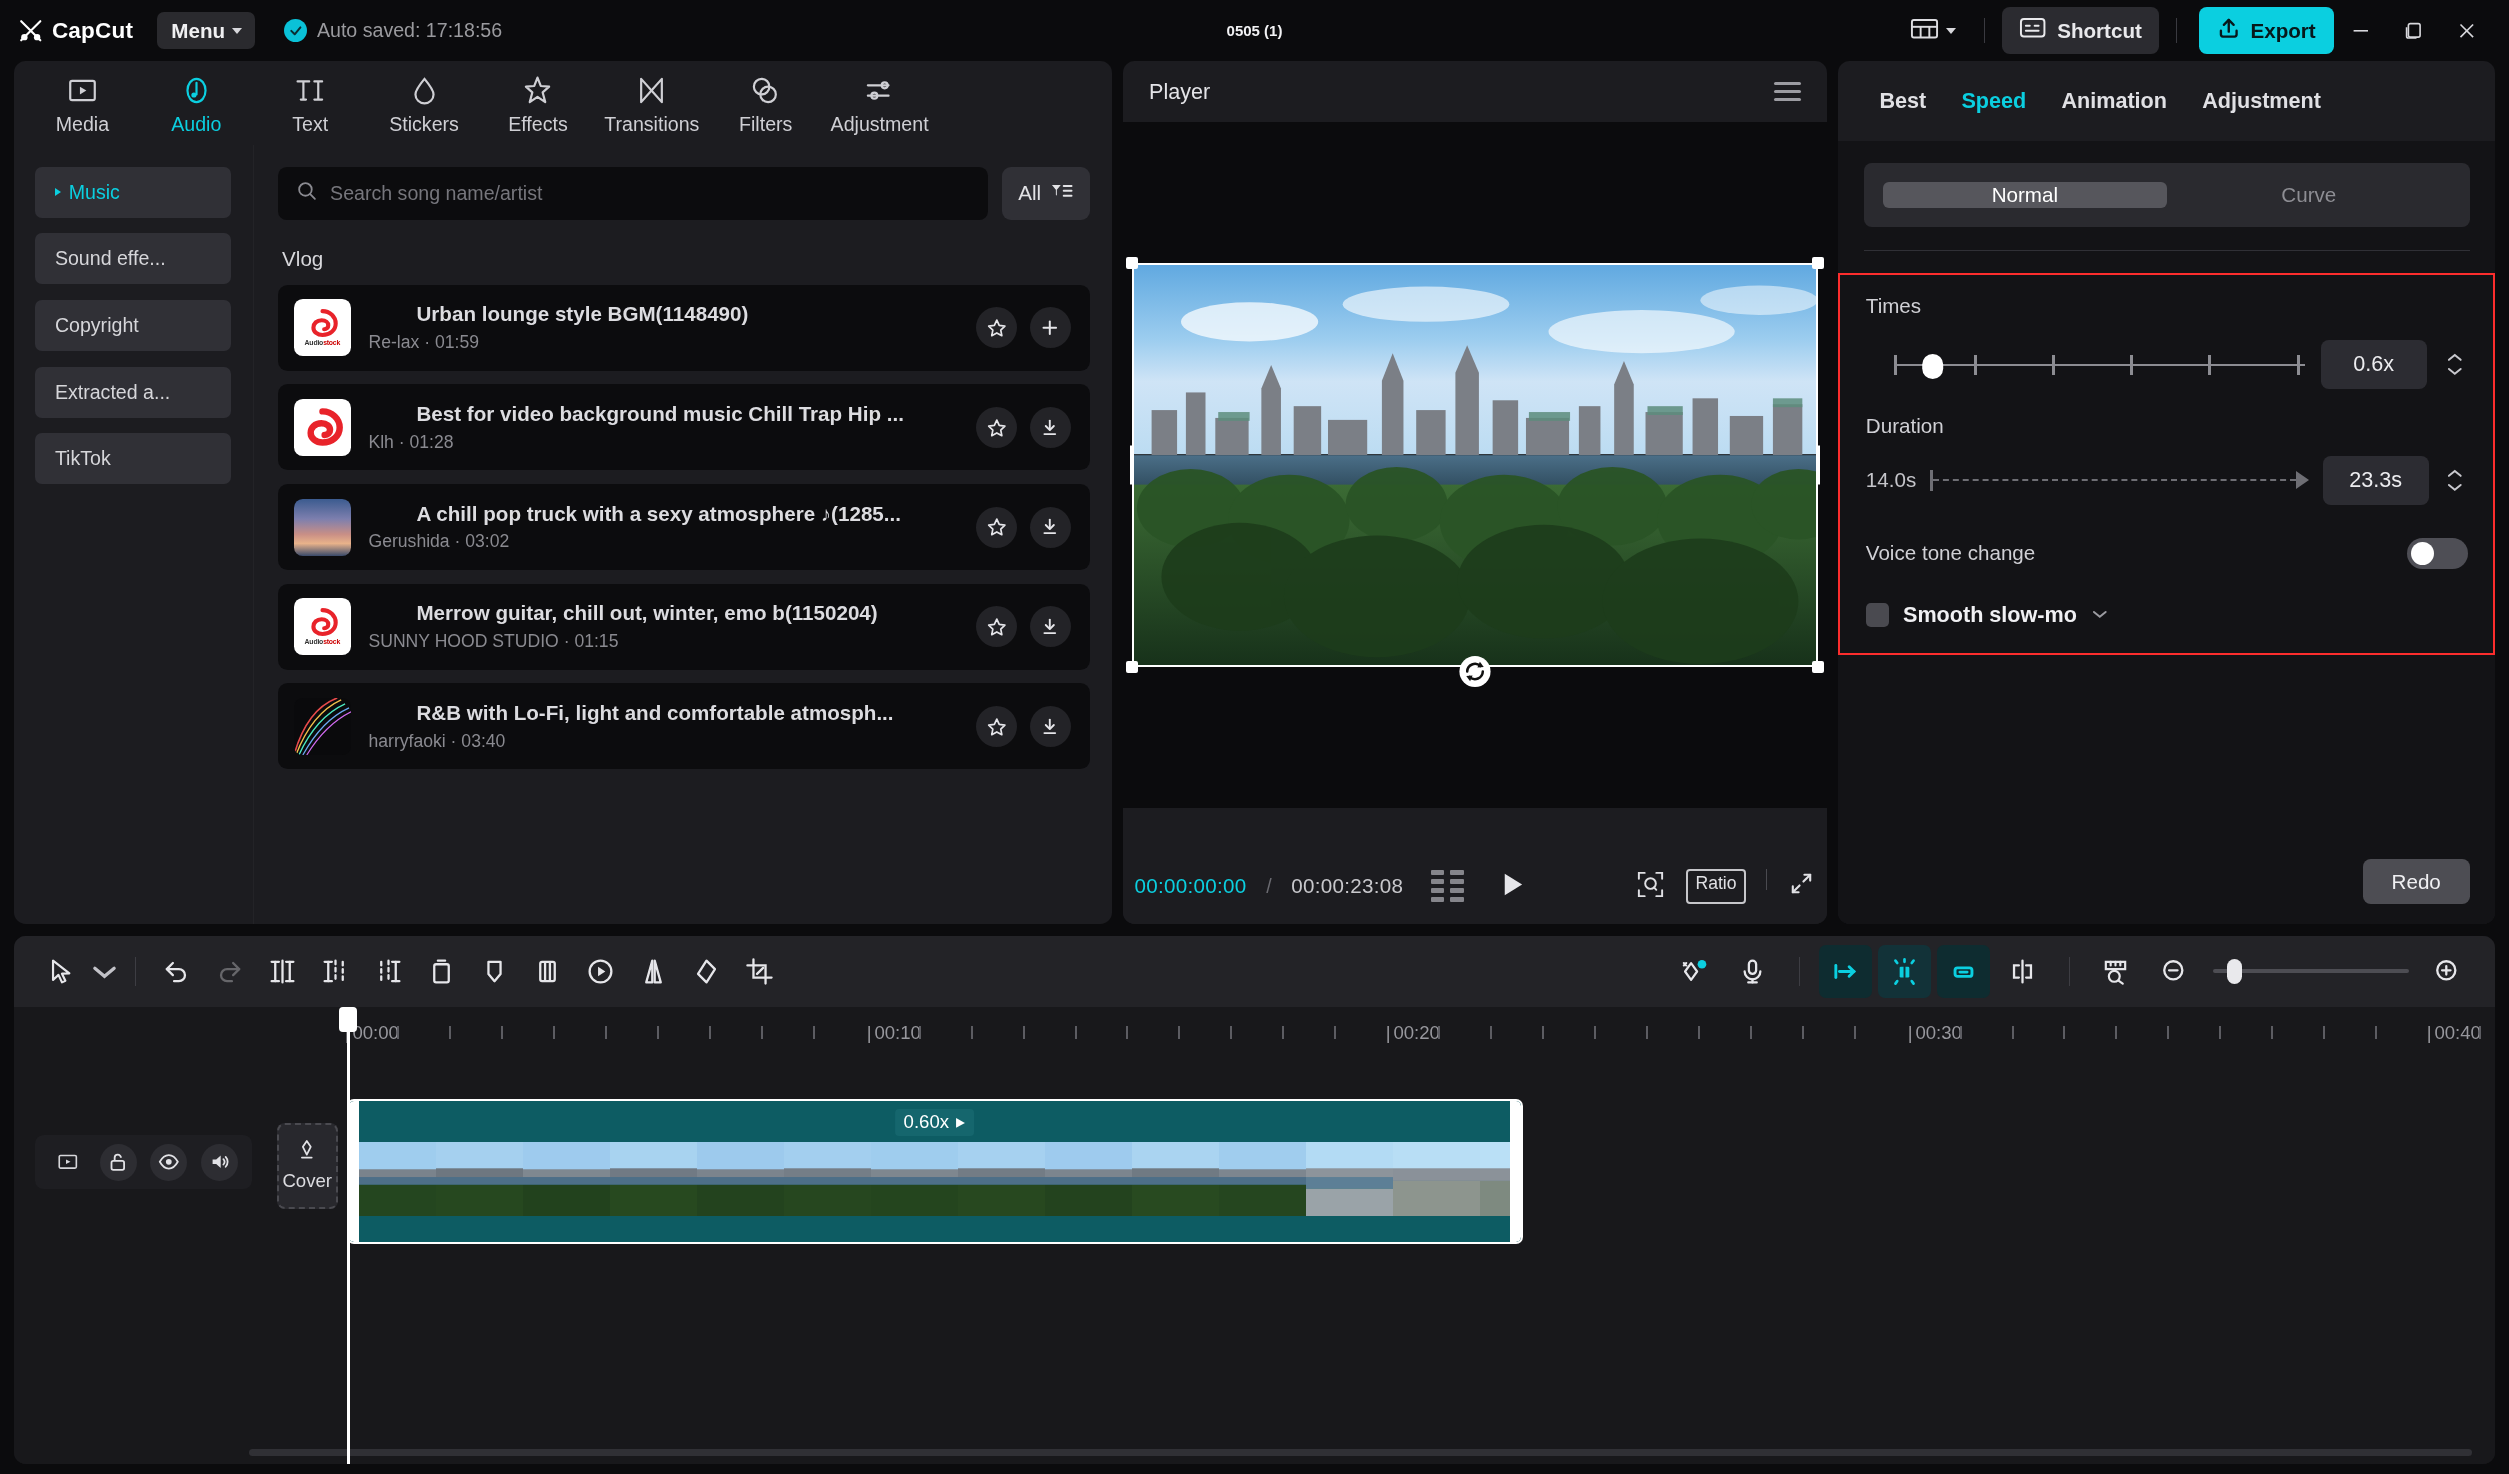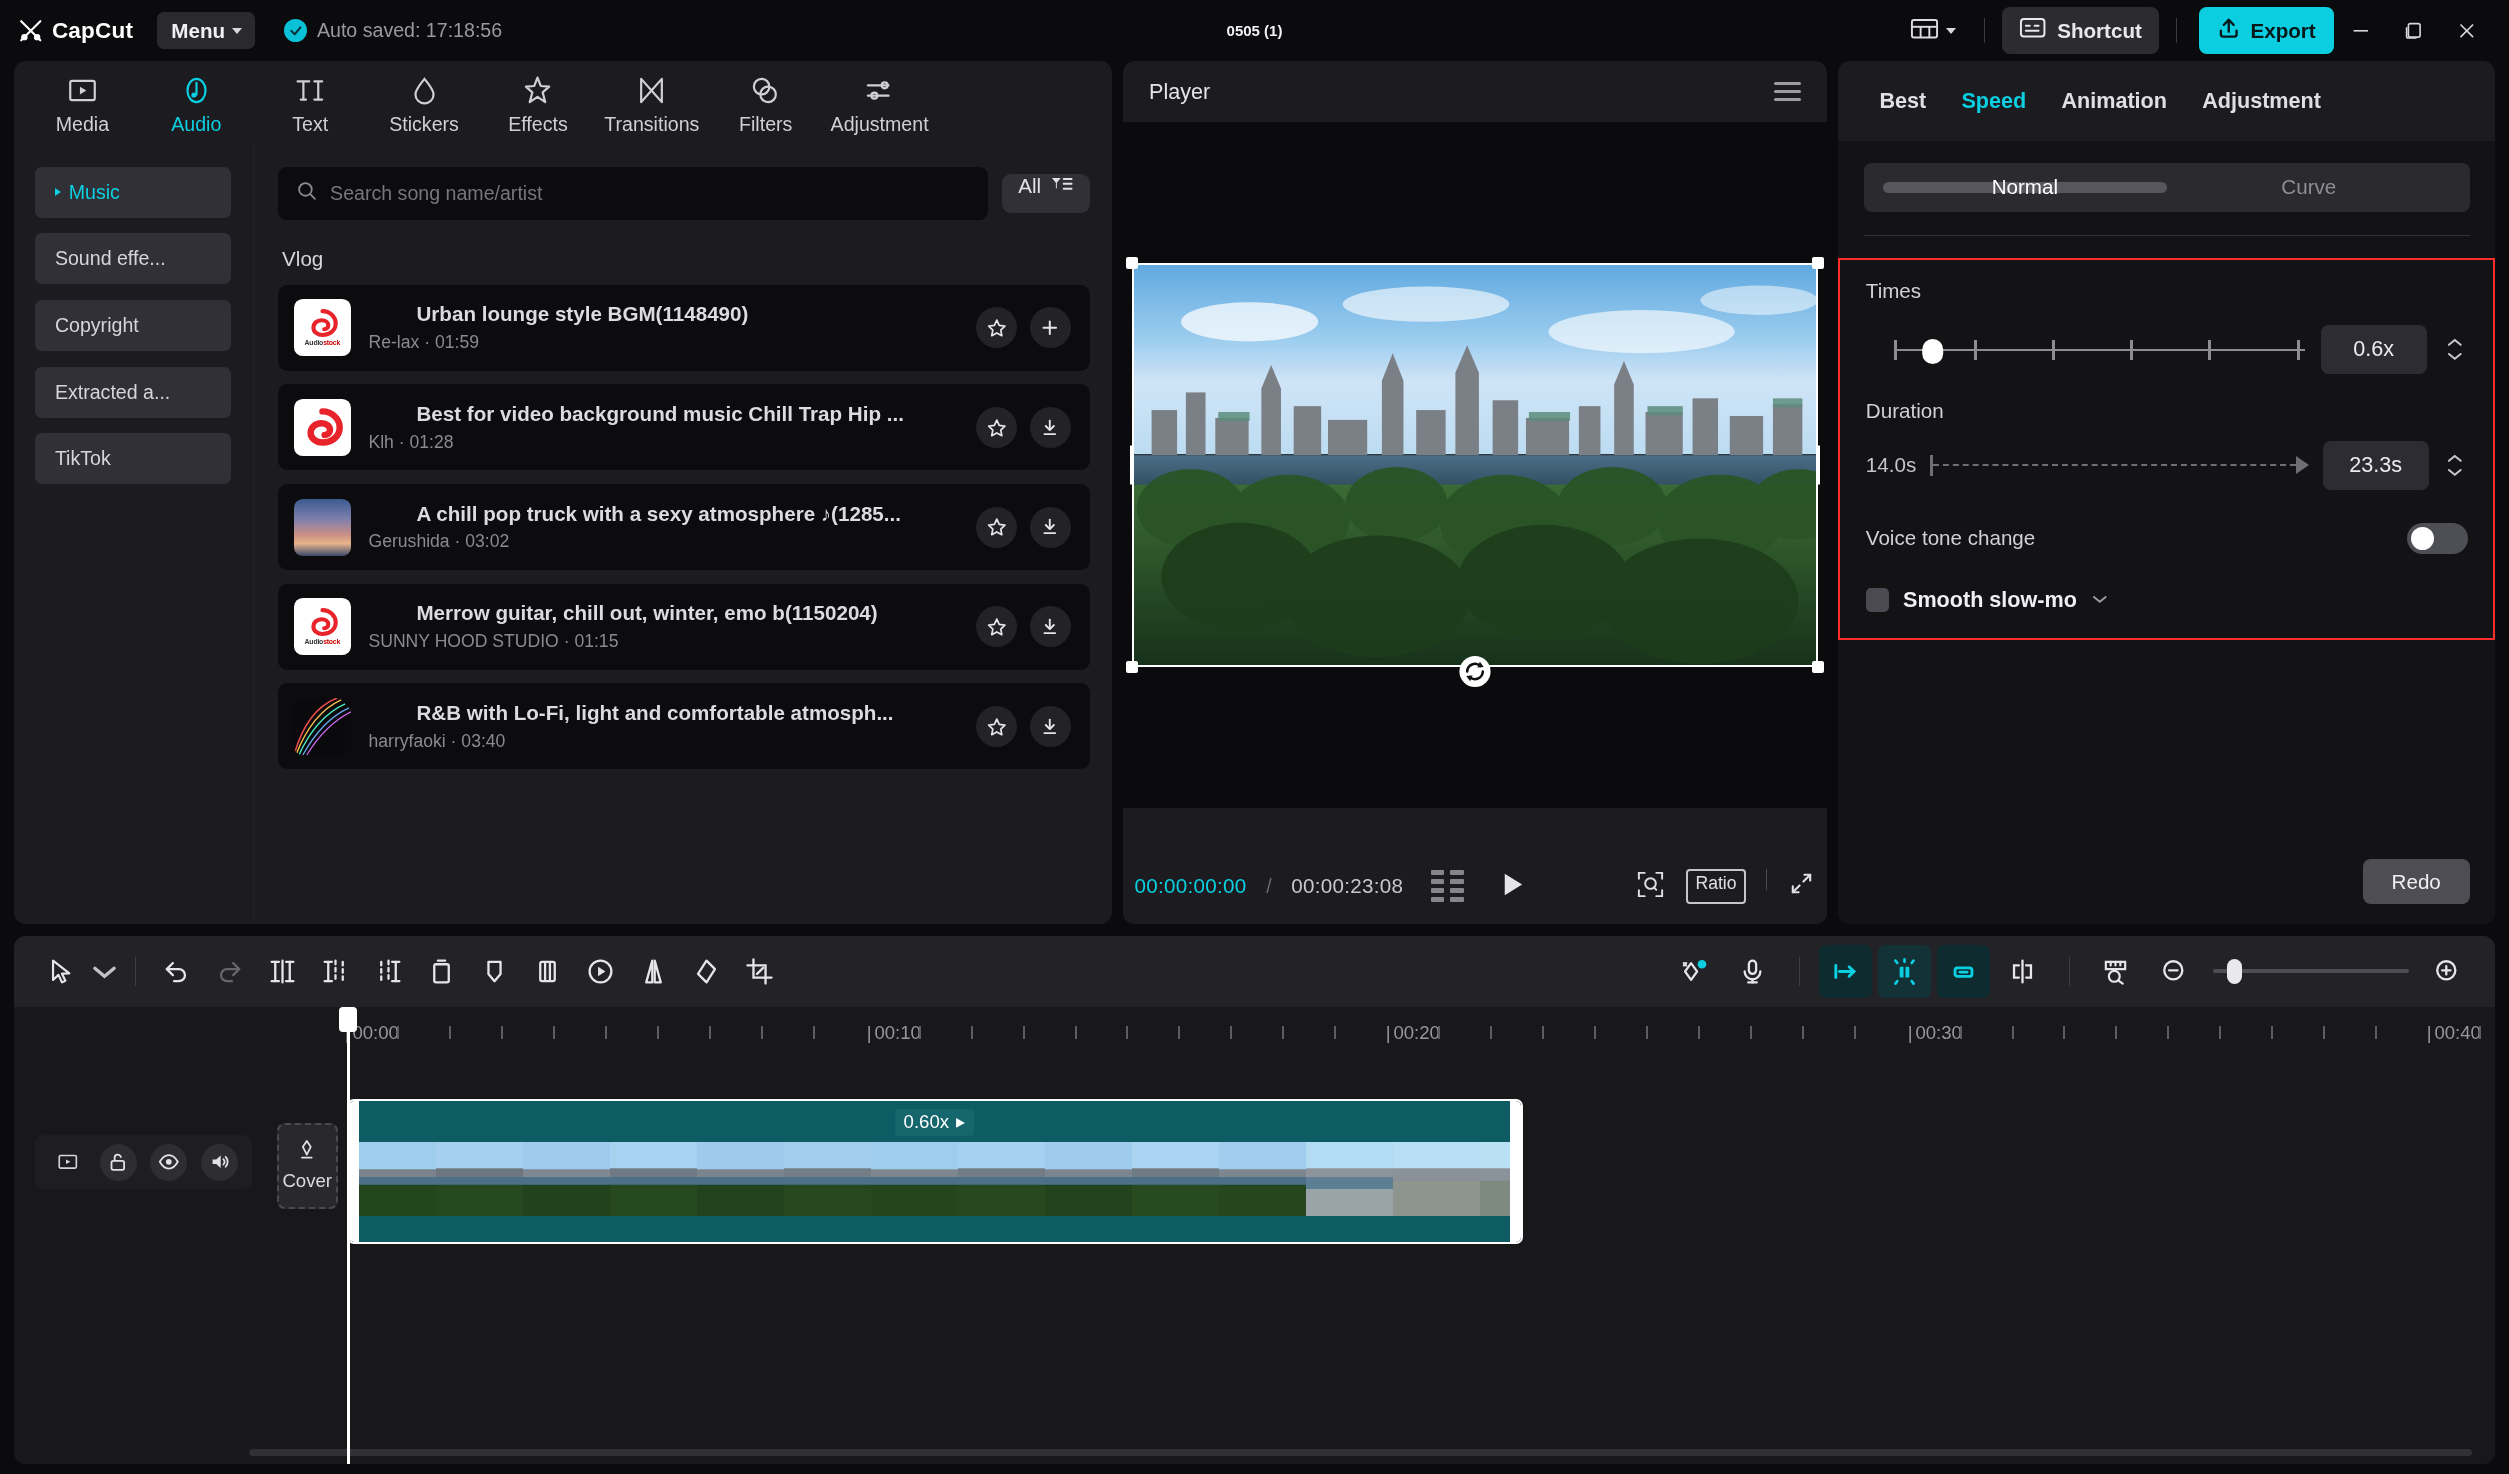--- a/index.html
+++ b/index.html
@@ -86,21 +86,21 @@
     flex:1; height:53px; background:#0c0c0e; border-radius:8.8px;
     display:flex; align-items:center; gap:12.7px; padding: 0 17.6px;
   }
   .searchbox svg { width:21.6px;height:21.6px; flex:0 0 21.6px; }
   .searchbox input {
     background:transparent;border:none;outline:none;color:#d5d5d9;
     font-size:19.6px; font-family:"Liberation Sans", sans-serif; width:100%;
   }
   .searchbox input::placeholder { color:#76767c; }
   .allbtn {
-    height:39px;background:#303036;border-radius:9px;display:flex;gap:8.8px;
+    height:53px;background:#303036;border-radius:9px;display:flex;align-items:center;gap:8.8px;
     padding: 0 16.7px; font-size:20.6px; color:#e2e2e6; cursor:pointer;
   }
   .grouptitle { font-size:20.6px; color:#d8d8dc; margin: 27.4px 0 13.7px 3.9px; }
   .songlist { display:flex; flex-direction:column; gap:13.7px; overflow:hidden; }
   .song {
     height:86px; background:#0c0c0e; border-radius:9.8px;
     display:flex; align-items:center; padding: 0 19.6px 0 15.7px; gap:17.6px; cursor:pointer;
   }
   .song .cover { width:57px;height:57px;border-radius:8.8px;flex:0 0 57px;overflow:hidden;position:relative; }
   .song .meta { flex:1; min-width:0; display:flex;flex-direction:column;gap:5.9px; }
@@ -142,21 +142,21 @@
   .playico { margin-left:13.7px; cursor:pointer; }
   .pctrl-right { margin-left:auto; display:flex; gap:19.6px; }
   .ratio-btn { border:2px solid #c6c6ca; border-radius:3.9px; padding:2.9px 7.8px; font-size:17.6px; color:#e0e0e4; cursor:pointer; }
 
   
   .rightpanel { width: 657px; flex:0 0 657px; background:#1c1c20; border-radius:11.8px; display:flex; flex-direction:column; overflow:hidden; position:relative; }
   .rtabs { height:80px;flex:0 0 80px; display:flex; align-items:center; gap:0; padding:0 23.5px; }
   .rtab { padding: 0 17.6px; font-size:21.6px; font-weight:700; color:#e0e0e4; cursor:pointer; }
   .rtab.active { color:#0bcfe0; }
   .rbody { flex:1; background:#131316; padding: 21.6px 25.5px 0 25.5px; display:flex; flex-direction:column; }
-  .segctl { height:49px; background:#2a2a2f; border-radius:7.8px; display:flex; padding:19px; }
+  .segctl { height:64px; background:#2a2a2f; border-radius:7.8px; display:flex; padding:19px; }
   .seg { flex:1; display:flex;align-items:center;justify-content:center; font-size:20.6px; border-radius:5.9px; cursor:pointer; color:#8d8d93; }
   .seg.on { background:#56565c; color:#fff; }
   .divline { height:1px; background:#303036; margin: 23.5px 0 0 0; }
   .speedbox { border:2.9px solid #fc2d2d; margin: 21.6px -25.5px 0 -25.5px; padding: 19.6px 25.5px 25.5px 25.5px; }
   .flabel { font-size:20.6px; color:#d0d0d5; }
   .timesrow { display:flex; align-items:center; gap:15.7px; margin-top:21.6px;padding-left:28px; }
   .trackwrap { flex:1; position:relative; height:31px; }
   .tline { position:absolute; left:0; right:0; top:14.7px; height:2.9px; background:#8c8c92; }
   .ttick { position:absolute; top:5.9px; width:2.9px; height:20.6px; background:#8c8c92; }
   .tknob { position:absolute; top:4.9px; width:21.6px;height:25.5px;background:#fff;border-radius:10.8px; transform:translateX(-10.8px); cursor:pointer; }

